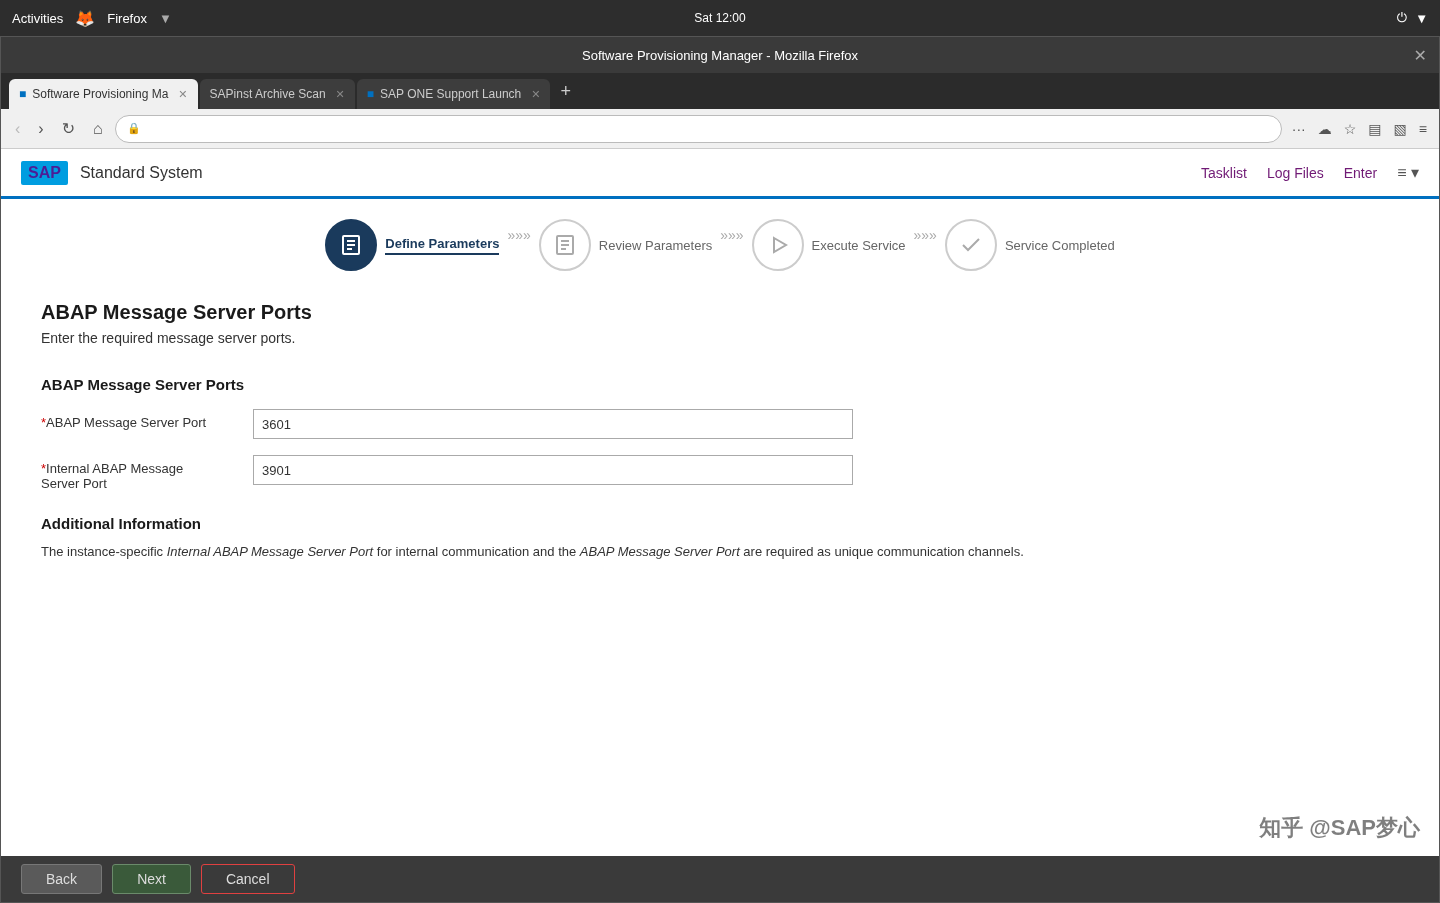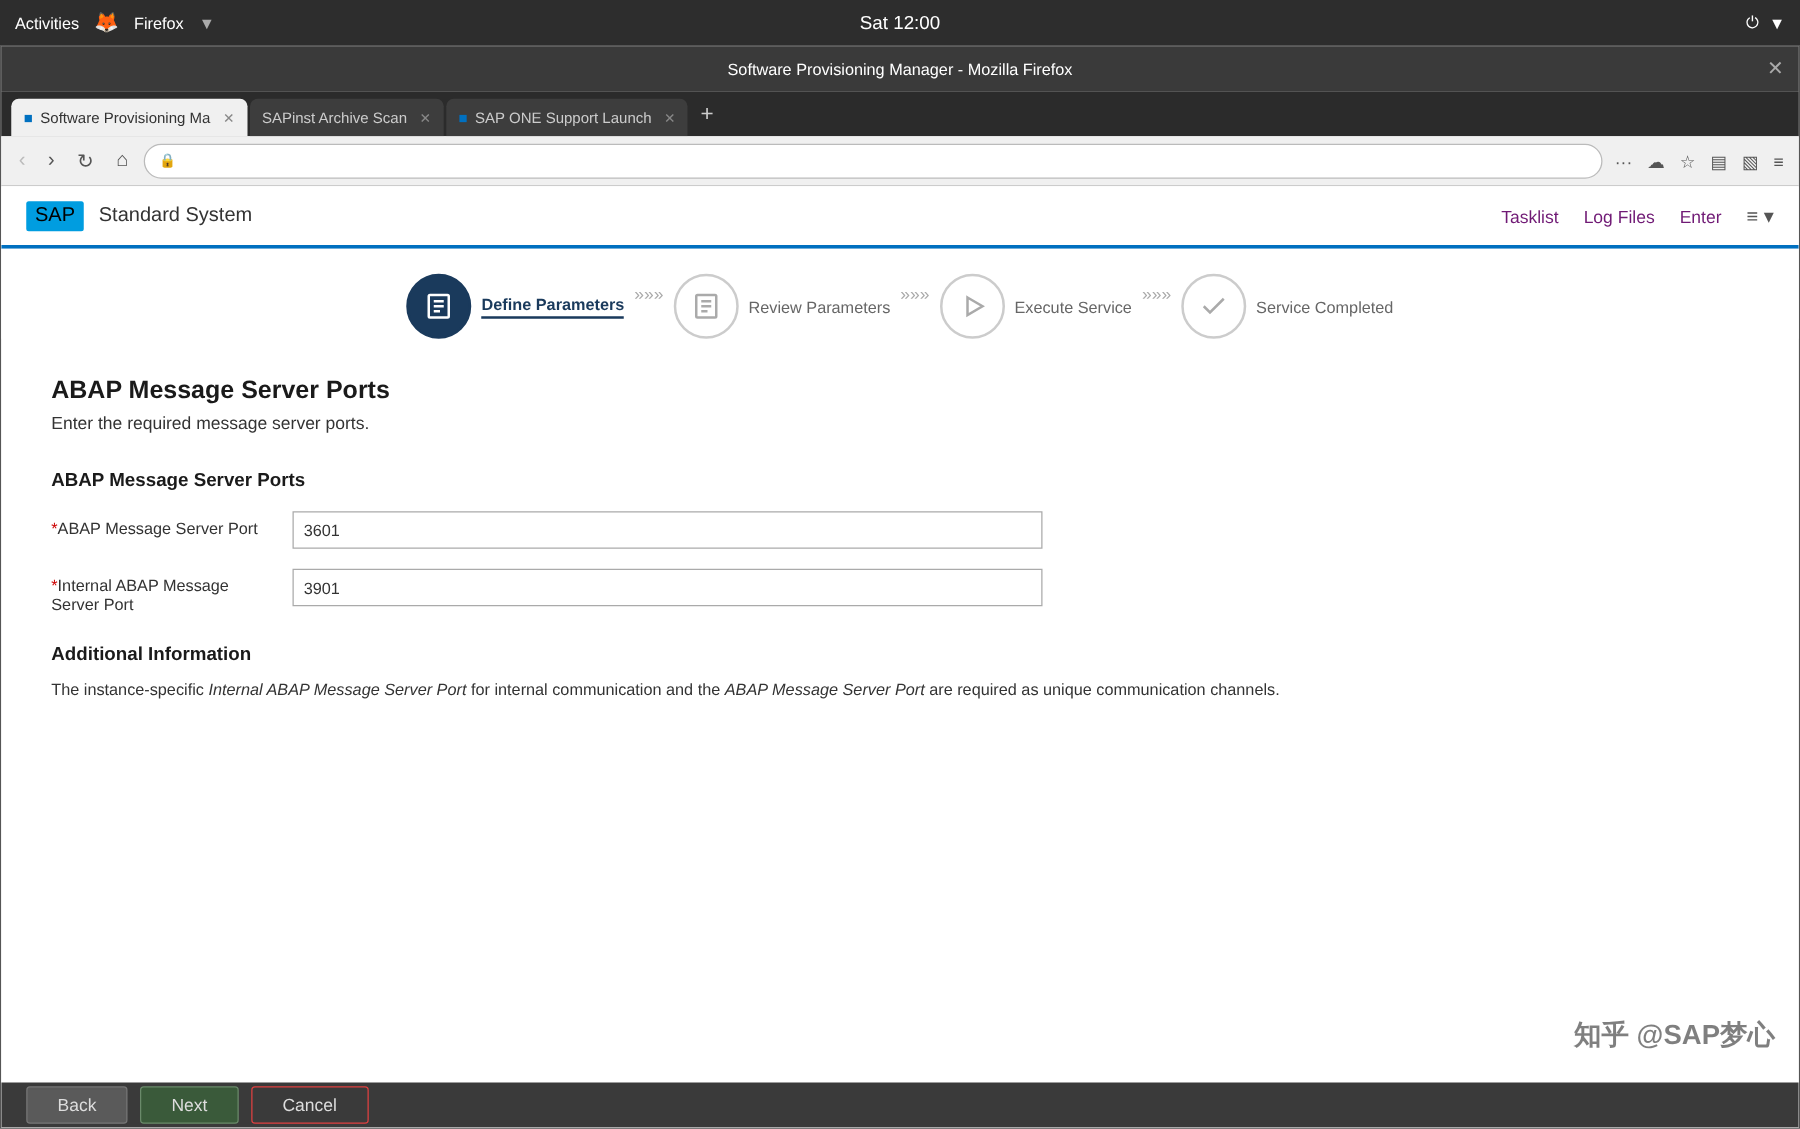--- a/index.html
+++ b/index.html
@@ -5,21 +5,21 @@
     * { box-sizing: border-box; margin: 0; padding: 0; }
     body { font-family: Arial, sans-serif; background: #1a1a1a; width: 1440px; height: 903px; overflow: hidden; }
 
     
     .os-bar {
       display: flex; align-items: center; justify-content: space-between;
       background: #2d2d2d; color: #fff; height: 36px; padding: 0 12px;
       font-size: 13px;
     }
     .os-bar-left { display: flex; align-items: center; gap: 12px; }
-    .os-bar-center { position: absolute; left: 50%; transform: translateX(-50%); font-size: 15px; }
+    .os-bar-center { position: absolute; left: 50%; transform: translateX(-50%); font-size: 12px; }
     .os-bar-right { display: flex; align-items: center; gap: 8px; }
     .firefox-icon { color: #ff6611; font-size: 16px; }
 
     
     .browser-window {
       background: #f0f0f0;
       border: 1px solid #555;
       margin: 0;
       height: calc(903px - 36px);
       display: flex; flex-direction: column;
@@ -80,21 +80,21 @@
     }
 
     
     .sap-header {
       background: #fff; border-bottom: 3px solid #0070c0;
       display: flex; align-items: center; justify-content: space-between;
       padding: 0 20px; height: 50px;
     }
     .sap-logo-area { display: flex; align-items: center; gap: 12px; }
     .sap-logo {
-      background: #009de0; color: #000000; font-weight: normal; font-size: 16px;
+      background: #009de0; color: #4c1d95; font-weight: bold; font-size: 16px;
       padding: 3px 7px; border-radius: 2px;
     }
     .sap-system-name { font-size: 16px; color: #333; }
     .sap-nav { display: flex; gap: 20px; align-items: center; }
     .sap-nav-item { font-size: 14px; color: #701a75; cursor: pointer; }
 
     
     .wizard-steps {
       display: flex; align-items: center; justify-content: center;
       padding: 20px 40px 0; background: #fff;
@@ -122,39 +122,39 @@
     .sap-content {
       flex: 1; padding: 30px 40px 20px; overflow-y: auto;
     }
     .page-title {
       font-size: 20px; font-weight: bold; color: #1a1a1a; margin-bottom: 6px;
     }
     .page-subtitle { font-size: 14px; color: #333; margin-bottom: 30px; }
 
     .section-title { font-size: 15px; font-weight: bold; color: #1a1a1a; margin-bottom: 16px; }
 
-    .form-group { display: flex; align-items: flex-start; margin-bottom: 16px; gap: 13px; }
+    .form-group { display: flex; align-items: flex-start; margin-bottom: 16px; gap: 32px; }
     .form-label {
       font-size: 13px; color: #333; width: 180px; flex-shrink: 0; padding-top: 6px;
     }
     .required-star { color: #cc0000; }
     .form-input {
       flex: 1; max-width: 600px; height: 30px; border: 1px solid #aaa;
       padding: 0 8px; font-size: 13px; color: #333;
       outline: none;
     }
 
     .info-section { margin-top: 24px; }
     .info-title { font-size: 15px; font-weight: bold; color: #1a1a1a; margin-bottom: 10px; }
     .info-text { font-size: 13px; color: #333; line-height: 1.6; }
     .info-italic { font-style: italic; }
 
     
     .sap-footer {
-      background: #3a3a3a; height: 36px; display: flex; align-items: center;
+      background: #3a3a3a; height: 46px; display: flex; align-items: center;
       padding: 0 20px; gap: 10px;
     }
     .footer-btn {
       padding: 6px 24px; font-size: 14px; cursor: pointer; border-radius: 3px;
     }
     .btn-back {
       background: #5a5a5a; color: #ddd; border: 1px solid #777;
     }
     .btn-next {
       background: #3a5a3a; color: #ddd; border: 1px solid #6a8a6a;

